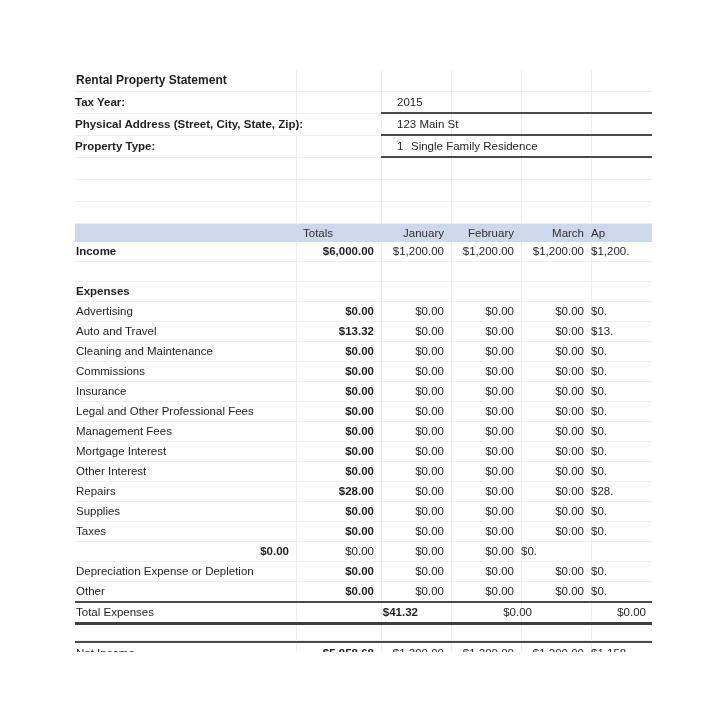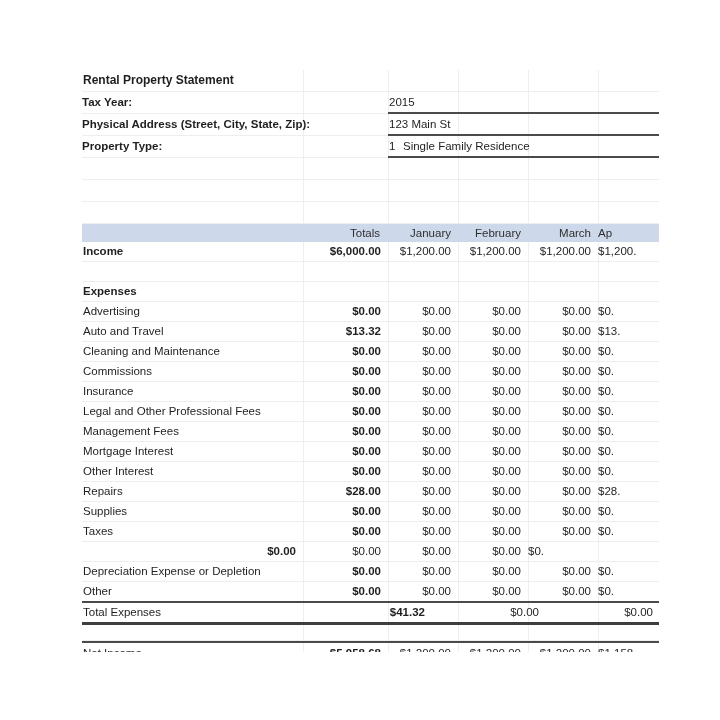--- a/index.html
+++ b/index.html
@@ -4,21 +4,21 @@
 <style>
   :root{
     --band:#cdd9ea; --grid:#eceef1; --dark:#4a4a4a; --text:#1f1f1f;
   }
   html,body{margin:0;padding:0;}
   body{
     width:720px;height:720px;background:#ffffff;overflow:hidden;
     font-family:"Liberation Sans", sans-serif;color:var(--text);
   }
   .sheet{
-    position:absolute;left:82px;top:70px;width:577px;height:582px;
+    position:absolute;left:75px;top:70px;width:577px;height:582px;
     font-size:11.5px;overflow:hidden;
   }
   .vgrid{position:absolute;top:0;left:0;width:100%;height:582px;z-index:0;}
   .vgrid div{position:absolute;top:0;width:1px;height:582px;background:var(--grid);}
   .vg1{left:221px}.vg2{left:306px}.vg3{left:376px}.vg4{left:446px}.vg5{left:516px}
   .row{
     position:relative;z-index:1;display:grid;
     grid-template-columns:221px 85px 70px 70px 70px 61px;
     height:19px;line-height:19px;border-bottom:1px solid var(--grid);
   }
@@ -26,28 +26,28 @@
   .c-label{text-align:left;padding-left:1px;white-space:nowrap;overflow:visible;}
   .c-num{text-align:right;padding-right:7px;white-space:nowrap;}
   .c-apr{text-align:left;padding-right:14px;white-space:nowrap;}
   .c-tot{font-weight:bold;}
   .bold{font-weight:bold;}
   .title-row{font-size:12px;}
   .field-row{display:block;position:relative;}
   .f-label{position:absolute;left:0;top:0;font-weight:bold;white-space:nowrap;}
   .f-value{
     position:absolute;left:306px;right:0;top:0;bottom:-1px;
-    border-bottom:2px solid var(--dark);padding-left:1px;white-space:nowrap;
+    border-bottom:2px solid var(--dark);padding-left:16px;white-space:nowrap;
   }
   .f-code{display:inline-block;min-width:14px;}
   .band{
     background:var(--band);height:18px;line-height:18px;border-bottom:none;
     color:#2f2f2f;
   }
-  .head-totals{text-align:left;padding-left:7px;margin-left:40px;}
+  .head-totals{text-align:left;padding-left:7px;}
   .blank{border-bottom:1px solid var(--grid);}
   .row.other-row{border-bottom:2px solid var(--dark);}
   .row.total-row{border-bottom:3px solid #3e3e3e;gap:44px;}
   .row.blank-short{height:15px;line-height:15px;}
   .row.net-row{border-top:2px solid var(--dark);border-bottom:3px solid #3e3e3e;height:20px;line-height:20px;}
 </style>
 </head>
 <body>
 
 <div class="sheet">

